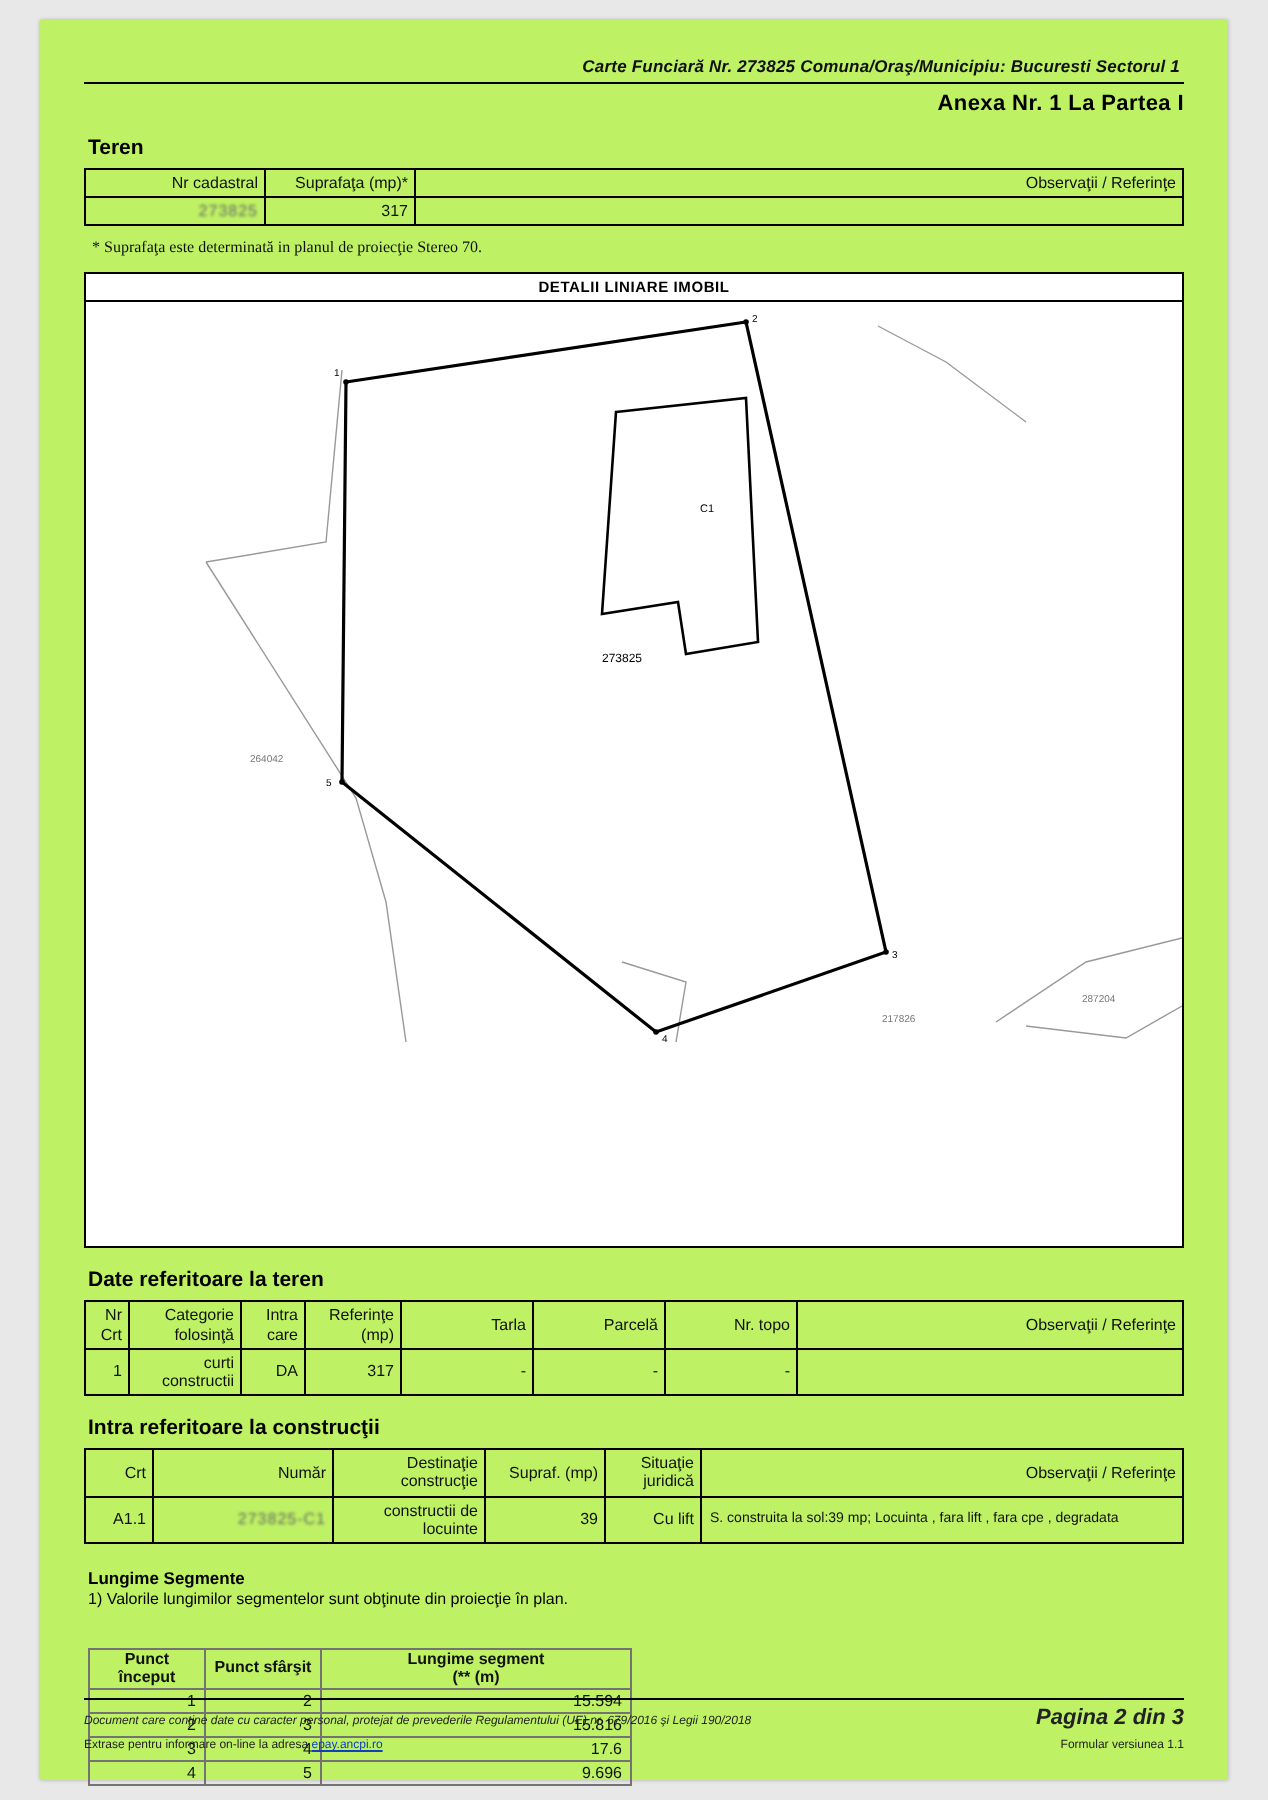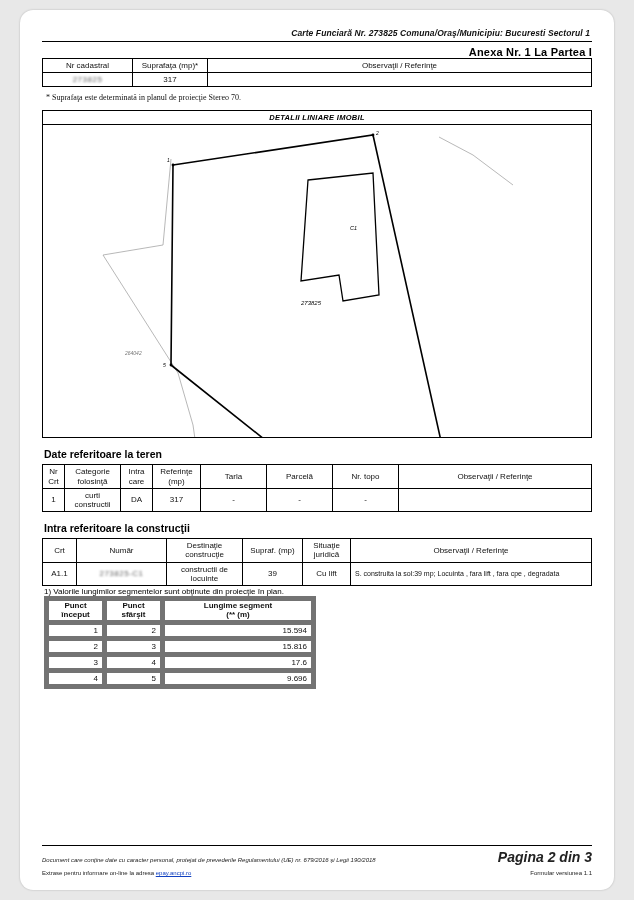--- a/index.html
+++ b/index.html
@@ -11,25 +11,24 @@
     width: 634px;
     height: 900px;
     font-family: "Liberation Sans", sans-serif;
     overflow: hidden;
   }
   .page {
     position: relative;
     width: 594px;
     height: 880px;
     margin: 10px auto;
-    background: #ffffff;
+    background: #bef264;
     box-shadow: 0 0 2px rgba(0,0,0,0.25);
     box-sizing: border-box;
     padding: 18px 22px 10px 22px;
-    border-radius: 13px;
   }
   .hdr-line {
     text-align: right;
     font-style: italic;
     font-weight: bold;
     font-size: 8.5px;
     color: #111;
     padding-right: 2px;
     letter-spacing: 0.1px;
   }
@@ -51,21 +50,21 @@
   }
   table.doc {
     width: 100%;
     border-collapse: collapse;
     font-size: 8px;
     table-layout: fixed;
   }
   table.doc th, table.doc td {
     border: 1px solid #000;
     padding: 2px 3px;
-    text-align: center;
+    text-align: right;
     vertical-align: middle;
     line-height: 1.15;
     color: #111;
   }
   table.doc th { font-weight: normal; }
   .note {
     font-size: 8px;
     margin: 6px 0 0 4px;
     color: #111;
     font-family: Liberation Serif, serif;
@@ -76,55 +75,54 @@
     letter-spacing: .5px;
     filter: blur(0.8px);
     font-size: 8px;
   }
 
   
   .map-wrap {
     border: 1px solid #000;
     margin-top: 8px;
     position: relative;
-    height: 328px;
+    height: 488px;
     box-sizing: border-box;
     overflow: hidden;
     background: #fff;
-    font-style: italic;
   }
   .map-title {
     text-align: center;
     font-size: 7.5px;
     font-weight: bold;
     border-bottom: 1px solid #000;
     padding: 2px 0 2px 0;
     letter-spacing: .3px;
   }
   .map-svg { display: block; }
 
   
   .lungime-head {
     font-weight: bold;
     font-size: 8.5px;
     margin: 12px 0 0 2px;
   }
   .lungime-sub {
     font-size: 8px;
-    margin: 1px 0 0 2px;
+    margin: 1px 0 20px 2px;
   }
   table.seg {
     width: 272px;
     border-collapse: collapse;
     font-size: 8px;
     table-layout: fixed;
     margin-left: 2px;
   }
   table.seg th, table.seg td {
-    border: 5px solid #737373;
+    border: 1px solid #737373;
     padding: 1px 4px;
     text-align: right;
     color: #111;
   }
   table.seg th { text-align: center; font-weight: bold; line-height: 1.1; }
 
   .footer {
     position: absolute;
     left: 22px;
     right: 22px;
@@ -133,40 +131,41 @@
   .foot-rule { border-top: 1px solid #000; }
   .foot-row {
     display: flex;
     justify-content: space-between;
     align-items: baseline;
     font-size: 6px;
     color: #222;
     padding-top: 3px;
   }
   .foot-row .l { font-style: italic; }
-  .foot-row .r { font-style: italic; font-weight: bold; font-size: 14px; }
+  .foot-row .r { font-style: italic; font-weight: bold; font-size: 11px; }
   .foot-row2 {
     display: flex;
     justify-content: space-between;
     align-items: baseline;
     font-size: 6px;
     color: #222;
     padding-top: 5px;
   }
   .link { color: #1040c0; text-decoration: underline; }
 </style>
 </head>
 <body>
 
 <div class="page">
 
   <div class="hdr-line">Carte Funciară Nr. 273825 Comuna/Oraş/Municipiu: Bucuresti Sectorul 1</div>
   <div class="hdr-rule"></div>
   <div class="anexa">Anexa Nr. 1 La Partea I</div>
 
+  <div class="sect-title">Teren</div>
   <table class="doc">
     <colgroup>
         <col style="width:90px">
         <col style="width:75px">
         <col>
       </colgroup>
     <tbody>
         <tr>
       <th>Nr cadastral</th>
       <th>Suprafaţa (mp)*</th>
@@ -275,20 +274,21 @@
       <td>A1.1</td>
       <td><span class="redacted">273825-C1</span></td>
       <td>constructii de locuinte</td>
       <td>39</td>
       <td>Cu lift</td>
       <td style="font-size:7px;text-align:left;padding-left:4px">S. construita la sol:39 mp;  Locuinta , fara lift , fara cpe , degradata</td>
     </tr>
   </tbody>
     </table>
 
+  <div class="lungime-head">Lungime Segmente</div>
   <div class="lungime-sub">1) Valorile lungimilor segmentelor sunt obţinute din proiecţie în plan.</div>
   <table class="seg">
     <colgroup>
         <col style="width:58px">
         <col style="width:58px">
         <col>
       </colgroup>
     <tbody>
         <tr>
       <th>Punct început</th>

